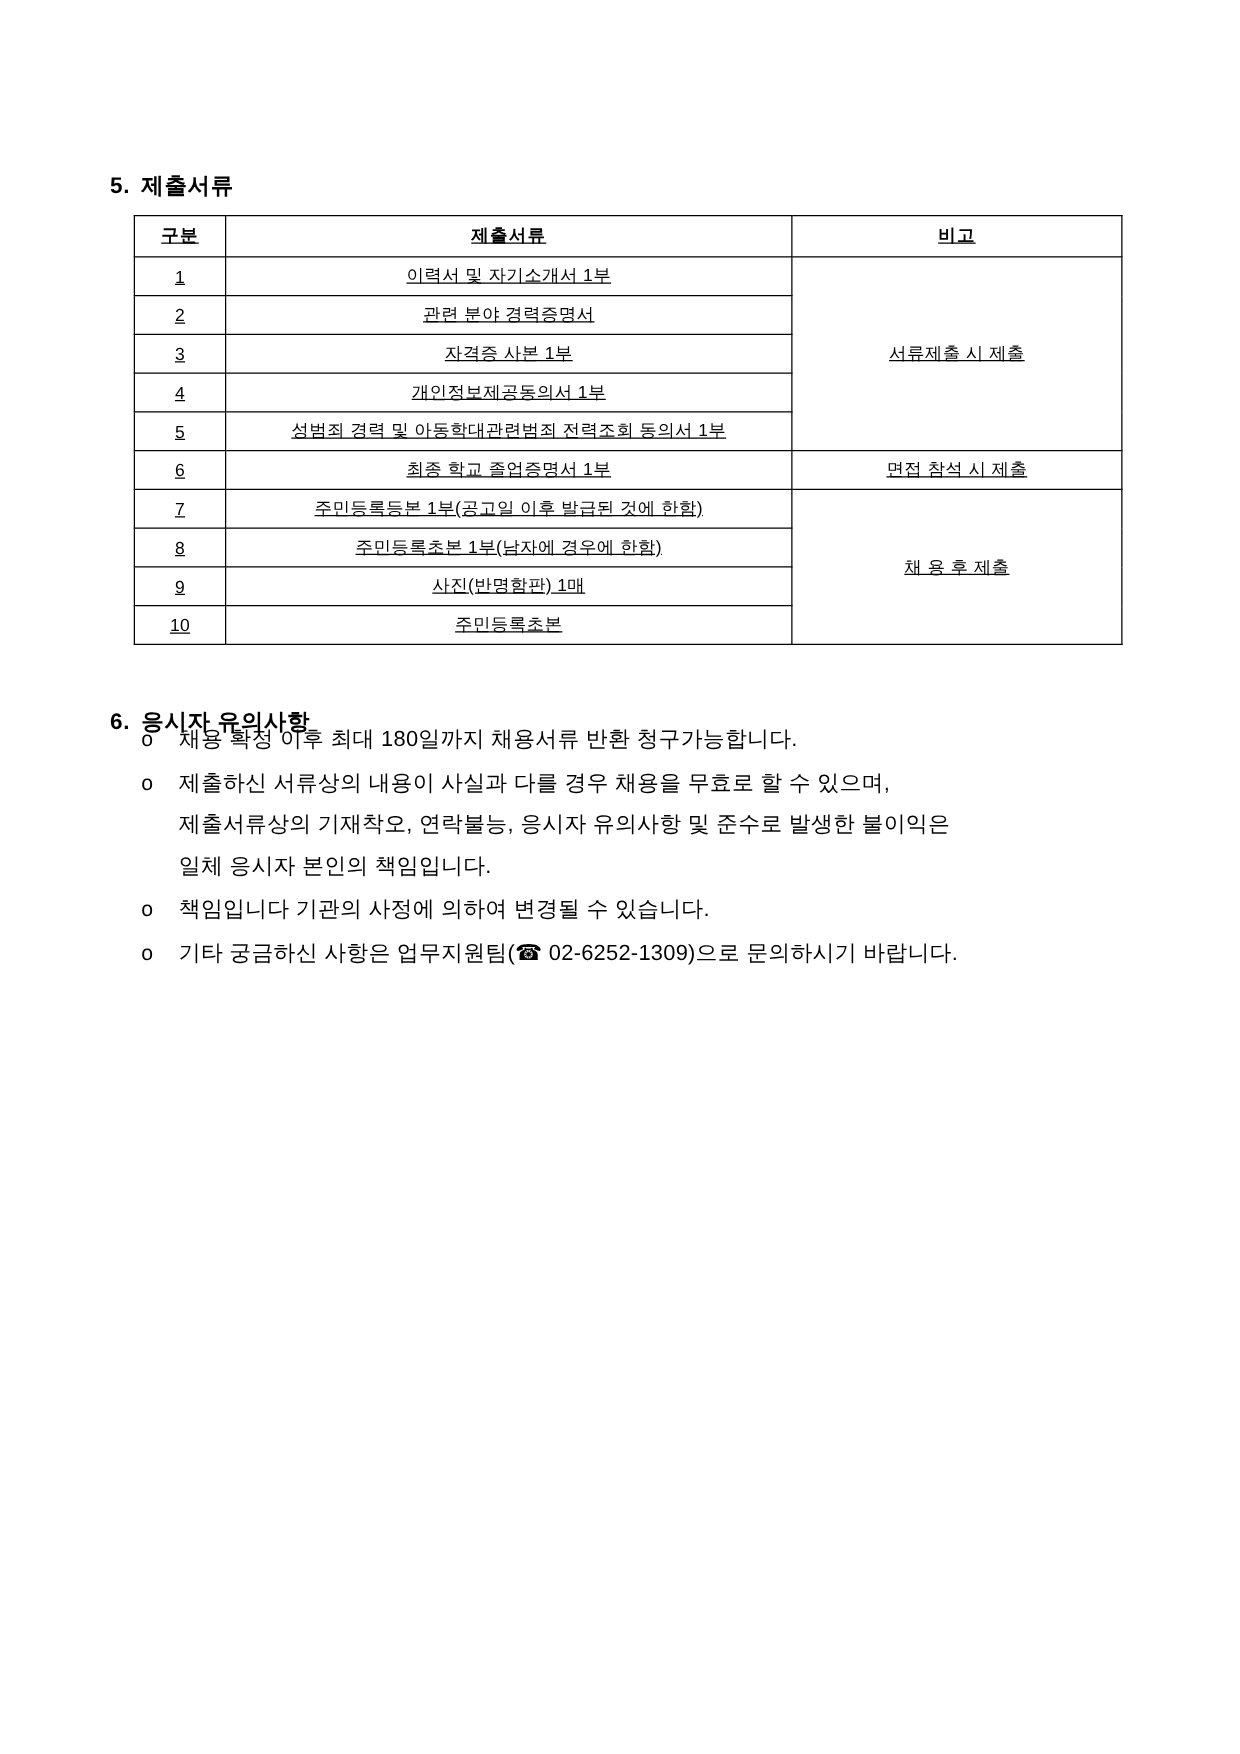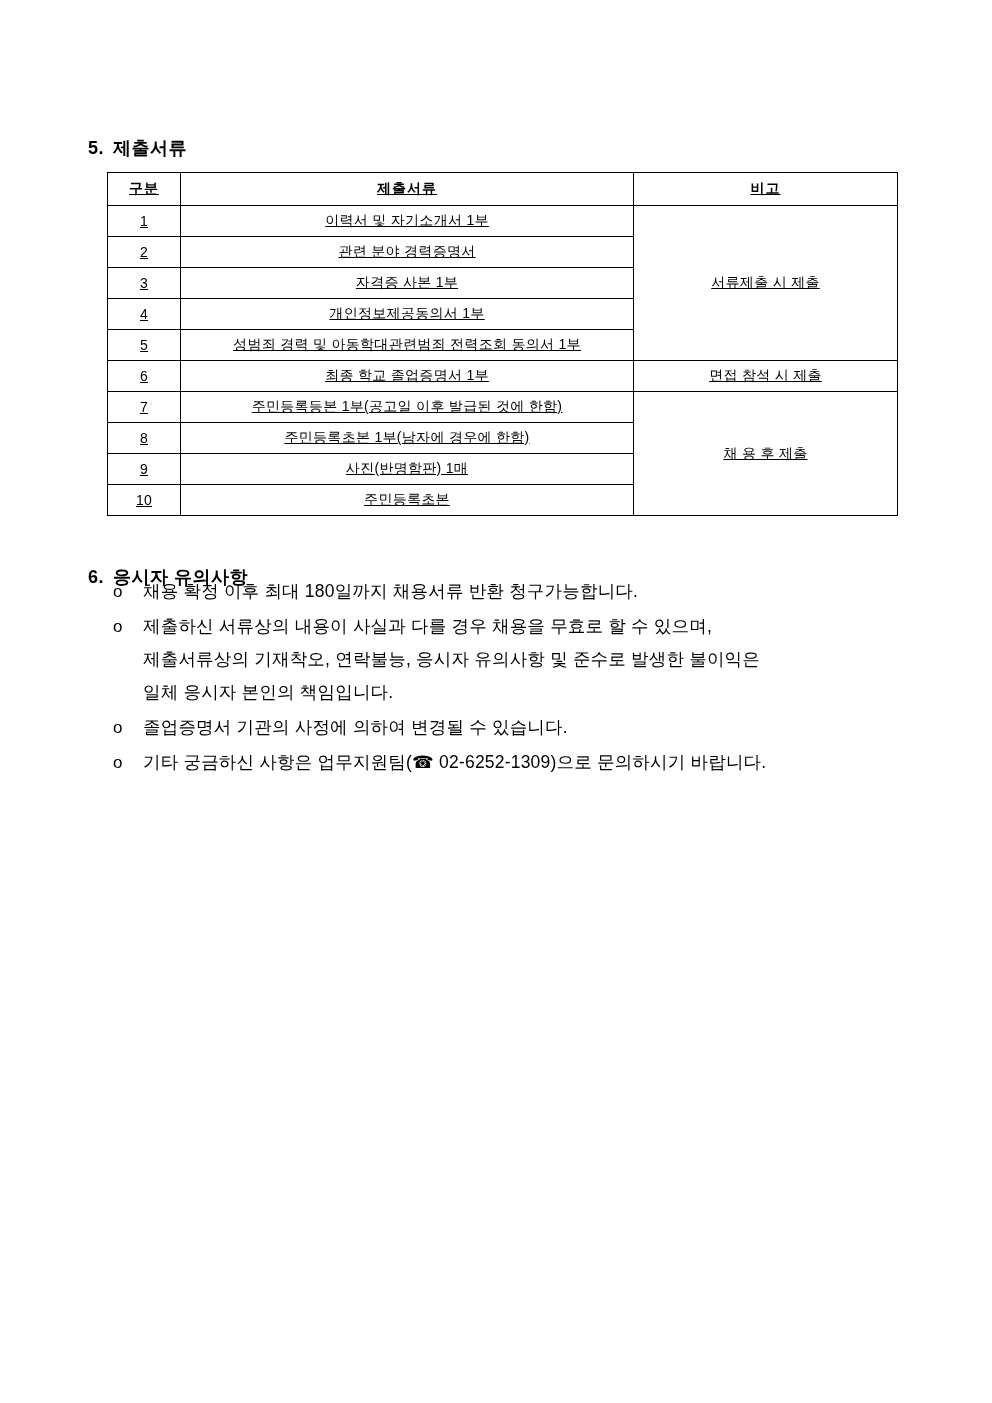--- a/index.html
+++ b/index.html
@@ -185,21 +185,21 @@
       <div class="note-lines">
         <div class="note-line">제출하신 서류상의 내용이 사실과 다를 경우 채용을 무효로 할 수 있으며,</div>
         <div class="note-line">제출서류상의 기재착오, 연락불능, 응시자 유의사항 및 준수로 발생한 불이익은</div>
         <div class="note-line">일체 응시자 본인의 책임입니다.</div>
       </div>
     </div>
 
     <div class="note-item">
       <span class="note-bullet">o</span>
       <div class="note-lines">
-        <div class="note-line">졸업증명서 기관의 사정에 의하여 변경될 수 있습니다.</div>
+        <div class="note-line">책임입니다 기관의 사정에 의하여 변경될 수 있습니다.</div>
       </div>
     </div>
 
     <div class="note-item">
       <span class="note-bullet">o</span>
       <div class="note-lines">
         <div class="note-line">기타 궁금하신 사항은 업무지원팀(☎ 02-6252-1309)으로 문의하시기 바랍니다.</div>
       </div>
     </div>
 

